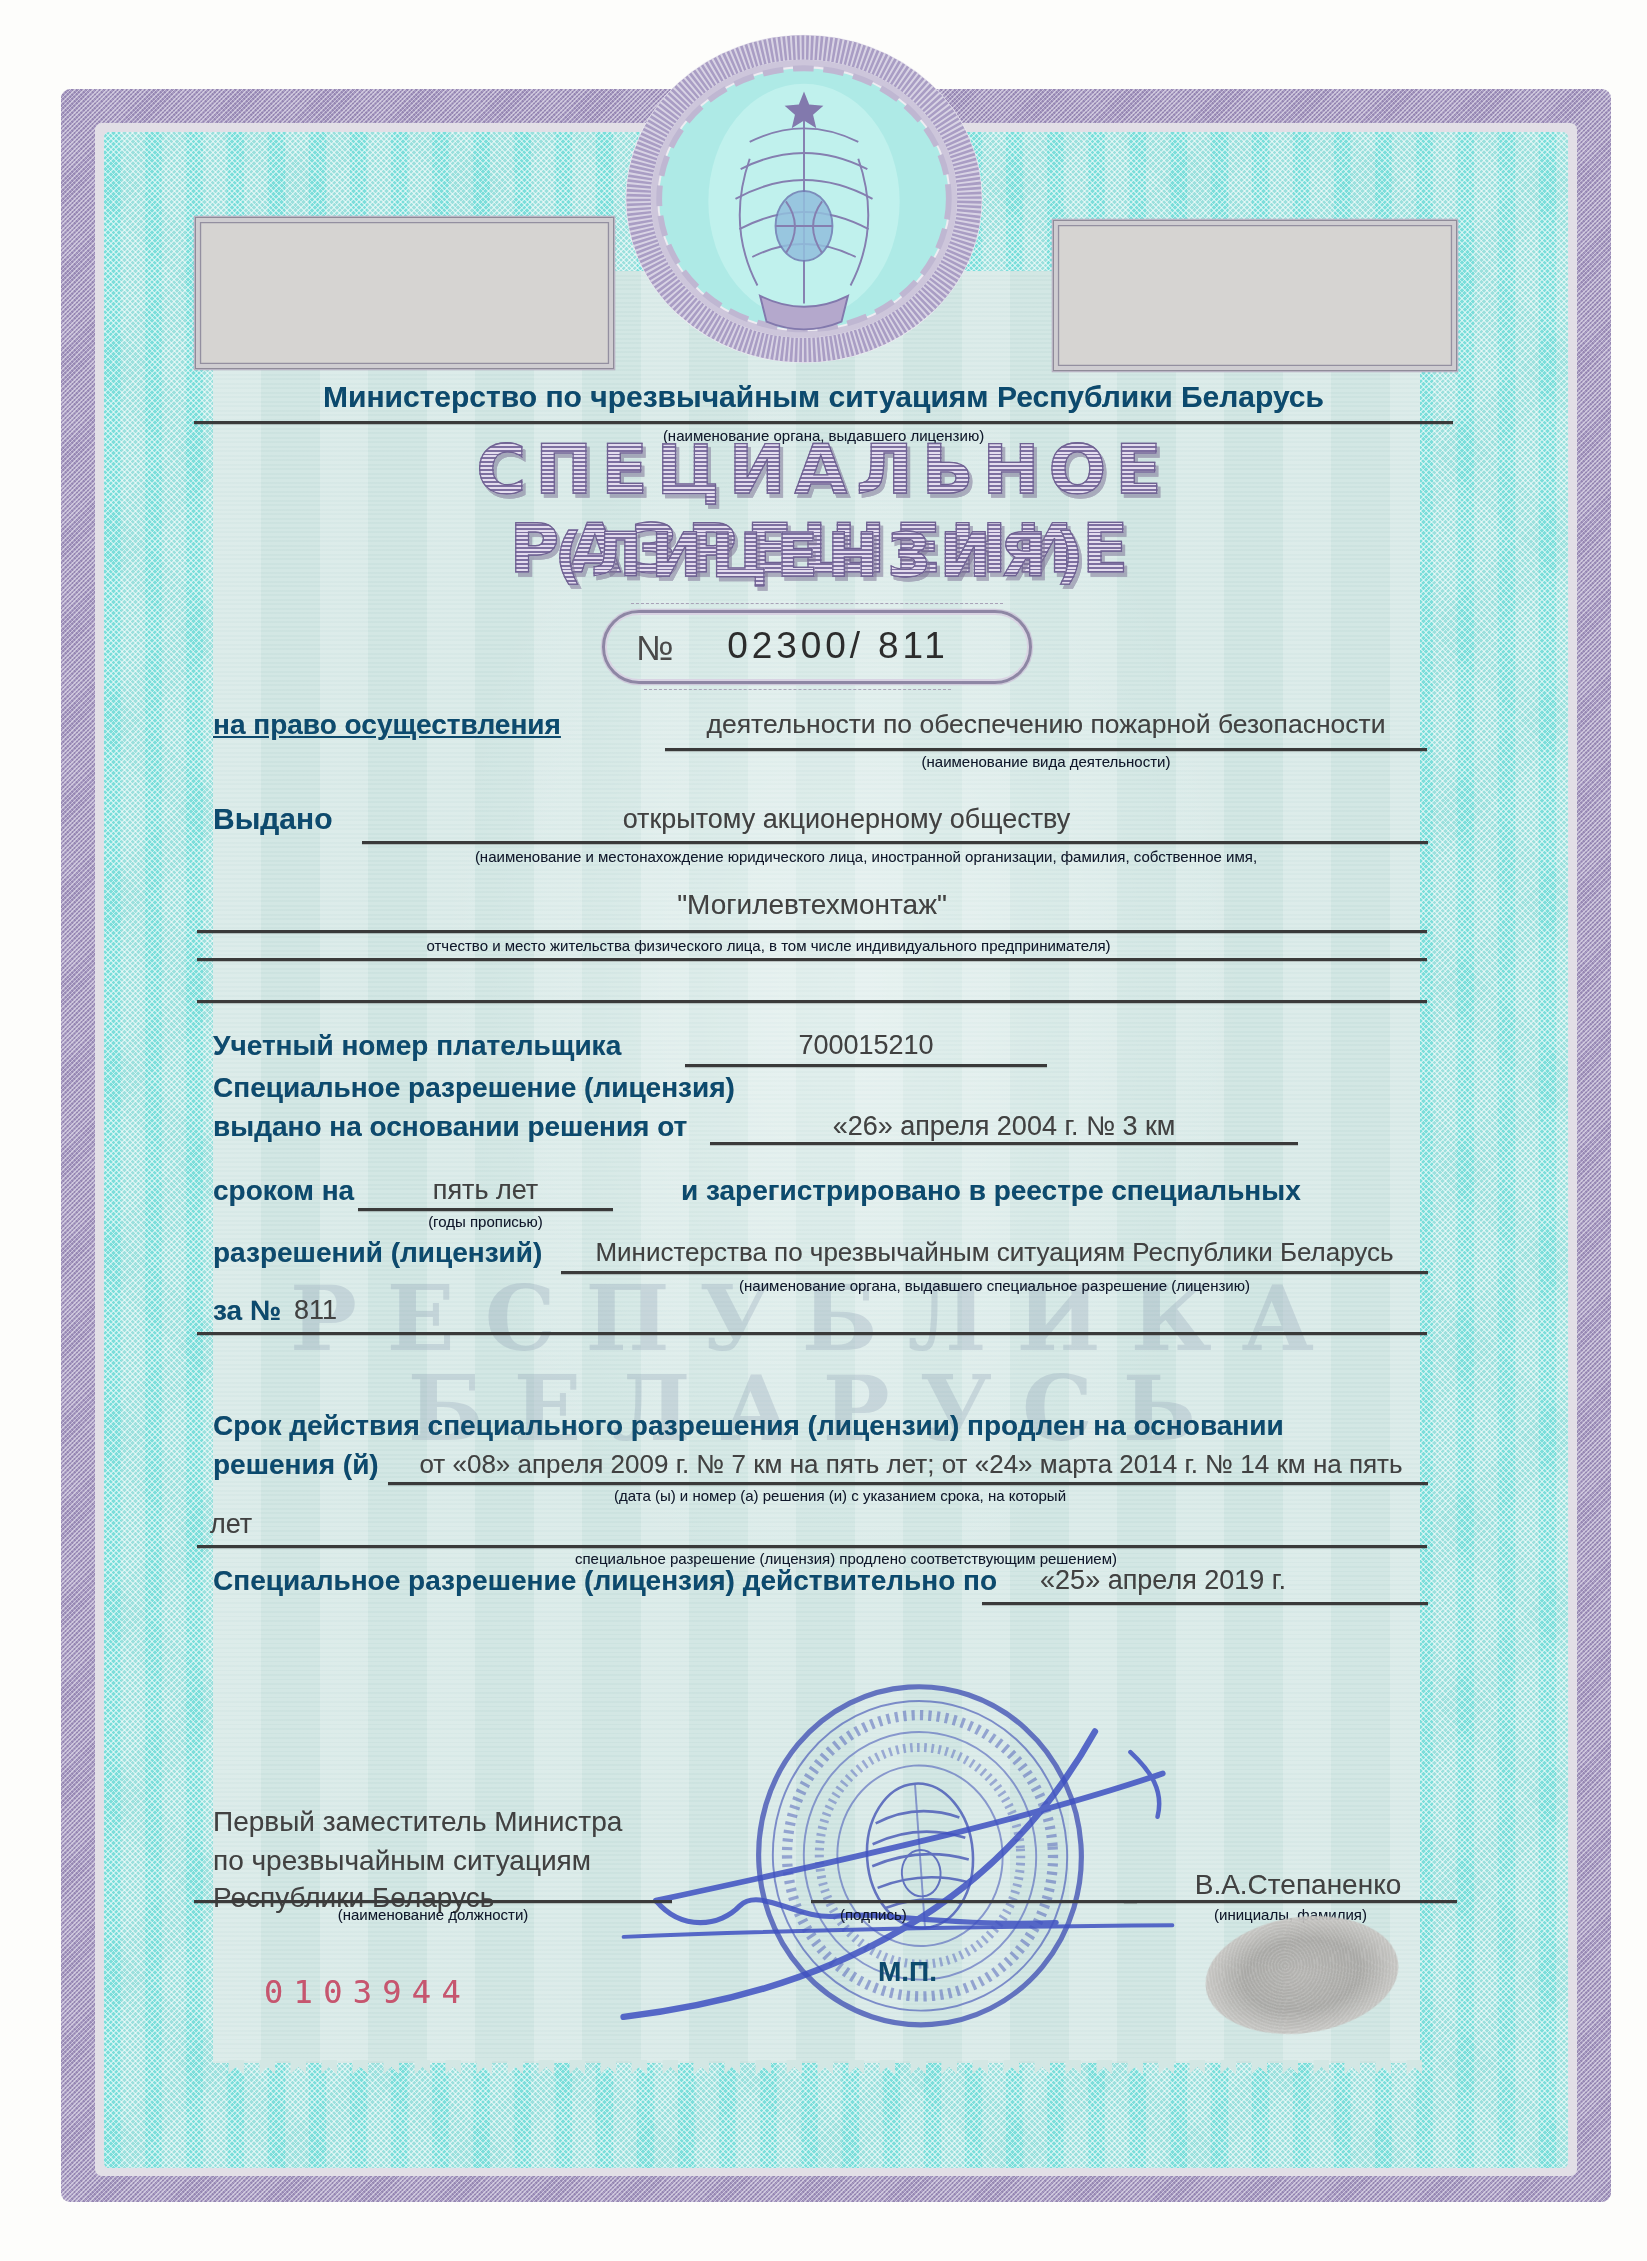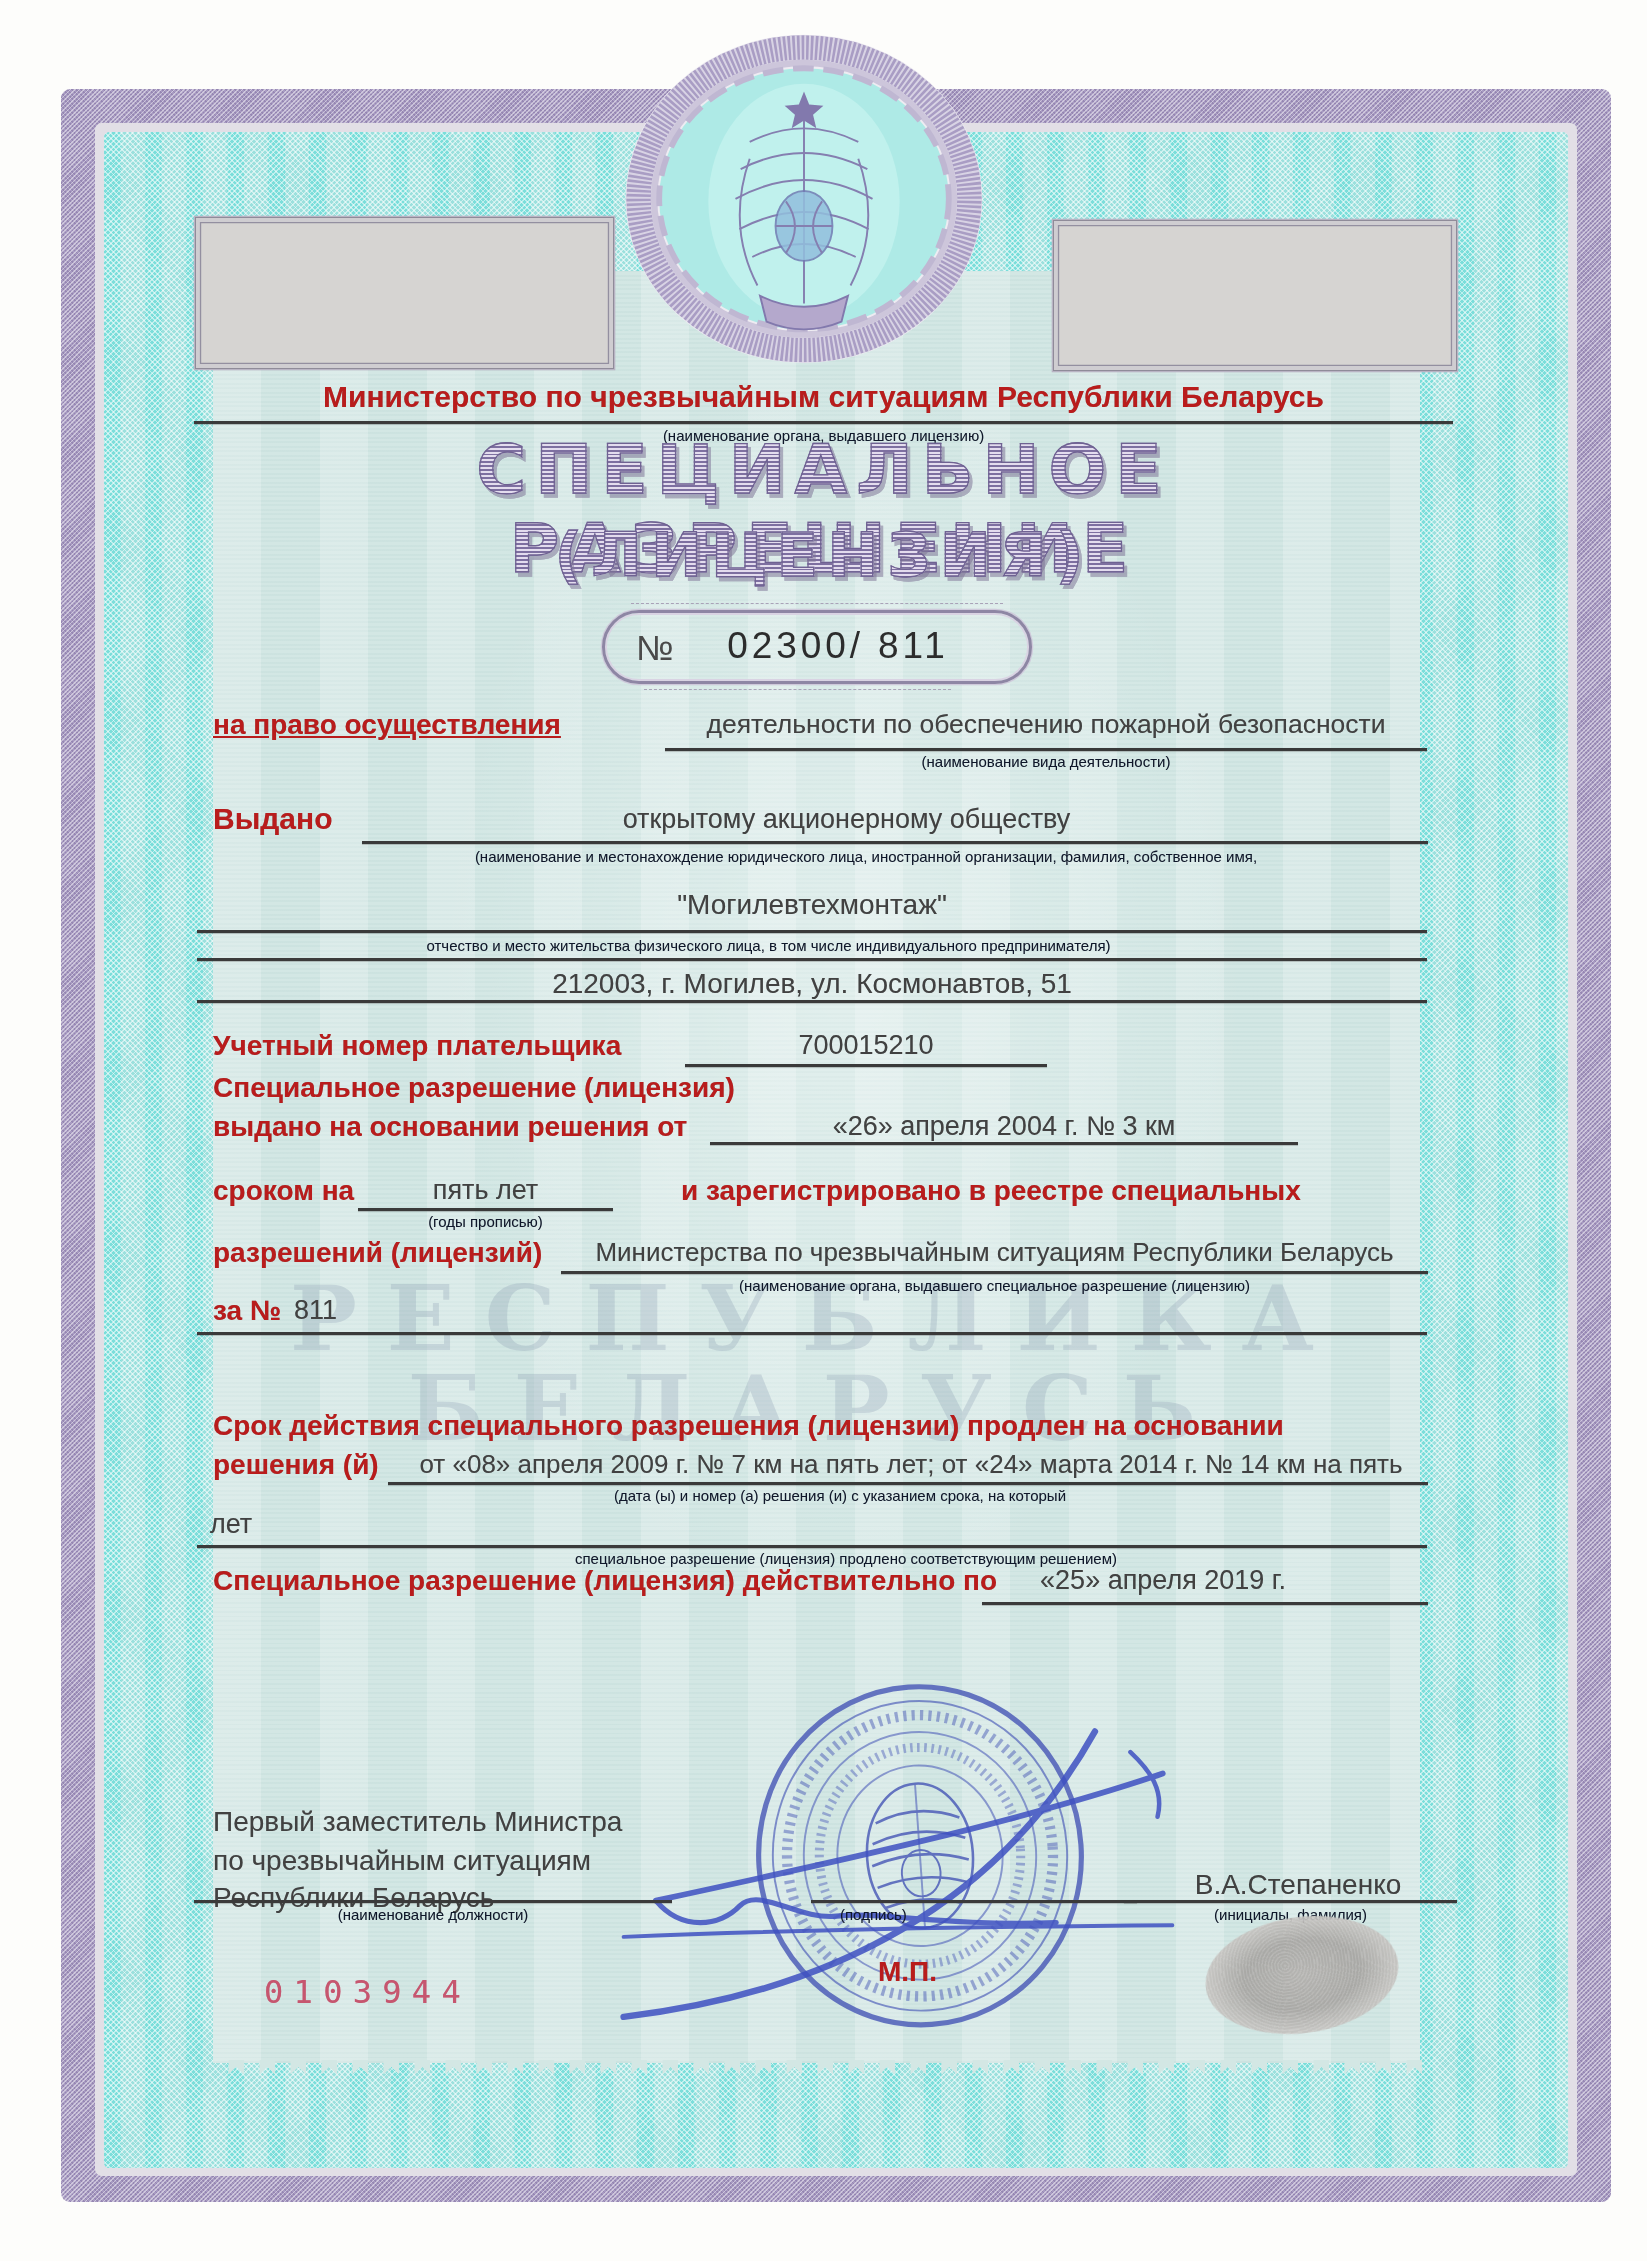--- a/index.html
+++ b/index.html
@@ -25,21 +25,21 @@
   .zz{position:absolute;left:213px;top:2060px;width:1209px;height:20.7px;
       background:
         linear-gradient(-135deg,#d3e7e4 10.3px,rgba(0,0,0,0) 0) 0 0/31px 20.7px repeat-x,
         linear-gradient(135deg,#d3e7e4 10.3px,rgba(0,0,0,0) 0) 15.5px 0/31px 20.7px repeat-x;}
   
   .graybox{position:absolute;background:#d6d4d2;border:1.9px solid #8f8b99;
       box-shadow:inset 0 0 0 3.9px #cfcdd1, inset 0 0 0 5.2px #938fa0, 0 0 0 1.3px #b9b4c4;}
   
   .t{position:absolute;line-height:1.1;white-space:nowrap;}
   .c{text-align:center;}
-  .lbl{font-weight:bold;color:#b91c1c;text-shadow:0 0 0.6px rgba(30,30,30,.35);}
+  .lbl{font-weight:bold;color:#0c4a6e;text-shadow:0 0 0.6px rgba(30,30,30,.35);}
   .val{color:#414141;text-shadow:0 0 0.6px rgba(60,60,60,.3);}
   .cap{font-size:15px;color:#0f172a;text-shadow:0 0 0.6px rgba(50,50,50,.25);}
   .rule{position:absolute;height:3.2px;background:#3a3a3a;box-shadow:0 1.3px 0.6px rgba(58,58,58,.25);}
   
   .deco{position:absolute;left:171px;width:1305px;text-align:center;font-weight:bold;
         font-family:"DejaVu Sans",sans-serif;color:#a99bc5;letter-spacing:9px;
         -webkit-text-stroke:1.3px #6f6292;
         text-shadow:3.9px 4.5px 0 rgba(128,118,152,.5);}
   @supports ((-webkit-background-clip:text)){
     .deco{background:repeating-linear-gradient(0deg,#7d6fa0 0 1.9px,#e3dcee 1.9px 3.9px);
@@ -131,21 +131,20 @@
   <div class="t val c" style="left:362px;top:805px;width:969px;font-size:27px;">открытому акционерному обществу</div>
   <div class="rule" style="left:362px;top:841px;width:1066px;"></div>
   <div class="t cap c" style="left:362px;top:849px;width:1008px;">(наименование и местонахождение юридического лица, иностранной организации, фамилия, собственное имя,</div>
 
   <div class="t val c" style="left:197px;top:890px;width:1230px;font-size:28px;">"Могилевтехмонтаж"</div>
   <div class="rule" style="left:197px;top:930px;width:1230px;"></div>
   <div class="t cap c" style="left:187px;top:938px;width:1163px;">отчество и место жительства физического лица, в том числе индивидуального предпринимателя)</div>
 
   <div class="rule" style="left:197px;top:958px;width:1230px;"></div>
 
-  <div class="t val c" style="left:197px;top:969px;width:1230px;font-size:28px;">212003, г. Могилев, ул. Космонавтов, 51</div>
   <div class="rule" style="left:197px;top:1000px;width:1230px;"></div>
 
   <div class="t lbl" style="left:213px;top:1031px;font-size:28px;">Учетный номер плательщика</div>
   <div class="t val c" style="left:685px;top:1031px;width:362px;font-size:27px;">700015210</div>
   <div class="rule" style="left:685px;top:1064px;width:362px;"></div>
 
   <div class="t lbl" style="left:213px;top:1073px;font-size:28px;">Специальное разрешение (лицензия)</div>
   <div class="t lbl" style="left:213px;top:1112px;font-size:28px;">выдано на основании решения от</div>
   <div class="t val c" style="left:710px;top:1112px;width:588px;font-size:27px;">«26» апреля 2004 г. № 3 км</div>
   <div class="rule" style="left:710px;top:1142px;width:588px;"></div>

